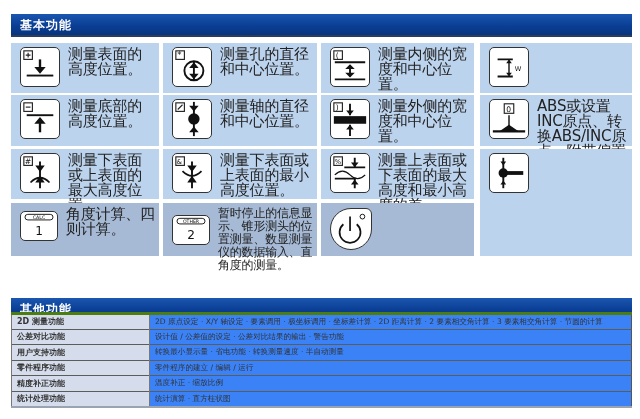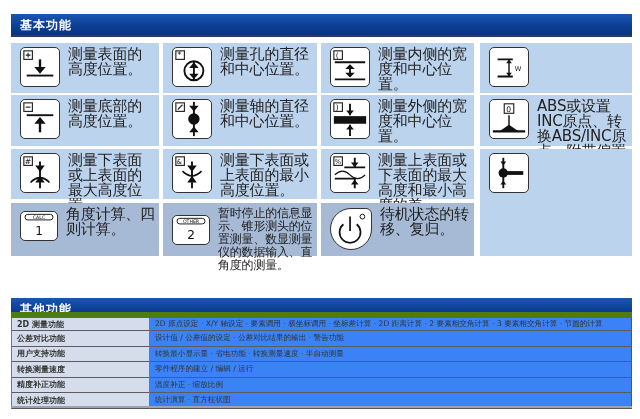--- a/index.html
+++ b/index.html
@@ -36,21 +36,21 @@
 
   .table-wrap { position: absolute; left: 11px; top: 312px; width: 621px; }
   table { border-collapse: collapse; width: 100%; border: 1px solid #555; }
   td {
     height: 15.5px; font-size: 8px; padding: 0 5px;
     border-top: 1px solid #5c5c5c; border-left: 1px solid #777;
     white-space: nowrap; color: #333; vertical-align: middle;
   }
   td.k { width: 138px; background: #d5dceb; font-weight: bold; color: #333; }
   td.v { background: #3b82f6; font-size: 7.6px; }
-  tr:first-child td { border-top: 6px solid #4d7c0f; margin-left: 32px; }
+  tr:first-child td { border-top: 3px solid #4d7c0f; margin-left: 32px; }
   .shadow-line { position: absolute; left: 11px; top: 406px; width: 621px; height: 2px; background: #9aa4b0; }
 </style>
 </head>
 <body>
 
 <div class="section-header" id="hdr-basic">基本功能</div>
 
 <div class="grid">
 
   <div class="cell" style="left:0;top:0;width:148px;height:50px;">
@@ -229,21 +229,20 @@
   </div>
 
   <div class="cell dark" style="left:310px;top:160px;width:153px;height:53px;">
     <div class="icon-box" style="width:42px;height:42px;border-radius:21px 6px 21px 21px;margin-top:5px;">
       <svg viewBox="0 0 42 42">
           <path d="M13 16a11 11 0 1 0 14 0" stroke="#111" stroke-width="1.8" fill="none"></path>
           <path d="M20 8v15" stroke="#111" stroke-width="1.8"></path>
           <circle cx="33" cy="8" r="2.5" fill="#fff" stroke="#111" stroke-width="1"></circle>
         </svg>
     </div>
-    <div class="txt">待机状态的转移、复归。</div>
   </div>
 </div>
 
 <div class="section-header" id="hdr-other">其他功能</div>
 
 <div class="table-wrap">
   <table>
     <tbody>
         <tr>
           <td class="k">2D 测量功能</td>
@@ -251,21 +250,21 @@
         </tr>
     <tr>
           <td class="k">公差对比功能</td>
           <td class="v">设计值 / 公差值的设定 · 公差对比结果的输出 · 警告功能</td>
         </tr>
     <tr>
           <td class="k">用户支持功能</td>
           <td class="v">转换最小显示量 · 省电功能 · 转换测量速度 · 半自动测量</td>
         </tr>
     <tr>
-          <td class="k">转换测量速度</td>
+          <td class="k">零件程序功能</td>
           <td class="v">零件程序的建立 / 编辑 / 运行</td>
         </tr>
     <tr>
           <td class="k">精度补正功能</td>
           <td class="v">温度补正 · 缩放比例</td>
         </tr>
     <tr>
           <td class="k">统计处理功能</td>
           <td class="v">统计演算 · 直方柱状图</td>
         </tr>

